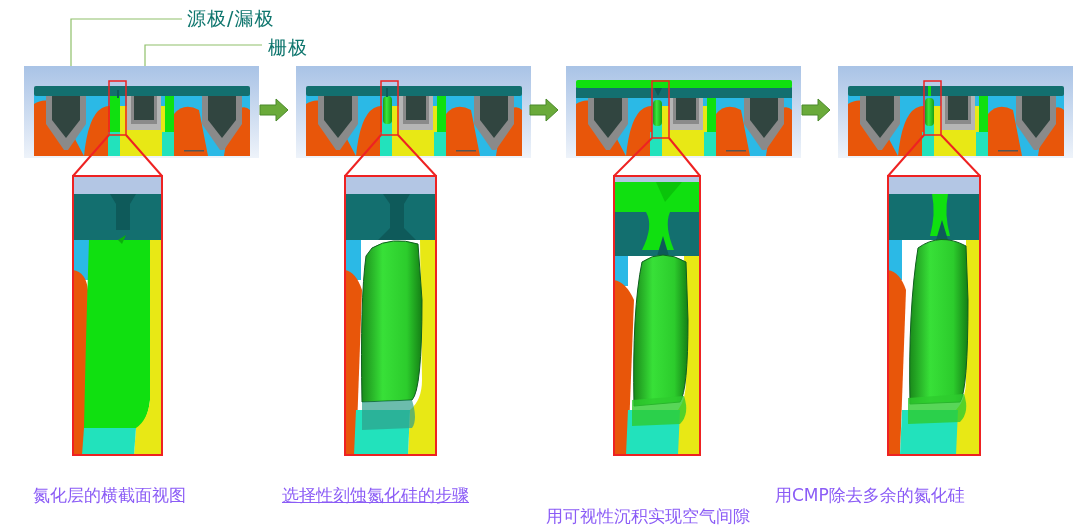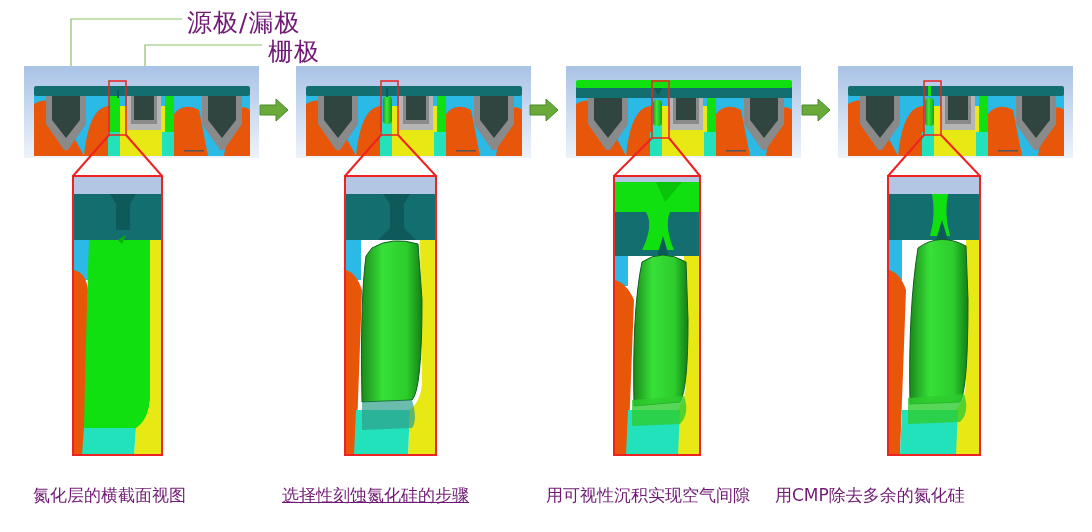--- a/index.html
+++ b/index.html
@@ -1,19 +1,19 @@
 <!DOCTYPE html>
 <html><head>
 <meta charset="utf-8">
 <style>
   html, body { margin: 0; padding: 0; background: #ffffff; }
   body { width: 1092px; height: 532px; position: relative; overflow: hidden;
          font-family: "DejaVu Sans", "Liberation Sans", sans-serif; }
-  .label-callout { position: absolute; font-size: 25px; color: #701a75; letter-spacing: 1px; }
-  .caption { position: absolute; top: 484px; font-size: 17px; color: #701a75; white-space: nowrap; }
+  .label-callout { position: absolute; font-size: 19px; color: #0f766e; letter-spacing: 1px; }
+  .caption { position: absolute; top: 484px; font-size: 17px; color: #8b5cf6; white-space: nowrap; }
   svg { position: absolute; left: 0; top: 0; }
 </style>
 </head>
 <body>
 
 <div class="label-callout" style="left:187px; top:6px;">源极/漏极</div>
 <div class="label-callout" style="left:268px; top:35px;">栅极</div>
 
 <svg width="1092" height="532" viewBox="0 0 1092 532">
   <defs>
@@ -185,14 +185,14 @@
     <path d="M966,240 L980,240 L980,455 L954,455 L956,410 Q966,400 966,380 Z" fill="#e8e815"></path>
     <path d="M902,410 L958,410 L956,455 L900,455 Z" fill="#22e2bc"></path>
     <path d="M918,248 Q940,232 966,246 L968,300 Q968,390 960,402 L910,404 Q908,310 918,248 Z" fill="url(#bigpill)" stroke="#0f5f20" stroke-width="1"></path>
     <path d="M908,398 L964,394 Q970,412 960,422 L908,424 Z" fill="#2ecc2e" opacity="0.8"></path>
     <rect x="888" y="176" width="92" height="279" fill="none" stroke="#ee2222" stroke-width="2"></rect>
   </g>
 </svg>
 
 <div class="caption" style="left:33px;">氮化层的横截面视图</div>
 <div class="caption" style="left:282px;text-decoration:underline;">选择性刻蚀氮化硅的步骤</div>
-<div class="caption" style="left:546px;">用可视性沉积实现空气间隙</div>
+<div class="caption" style="left:546px;margin-top:21px;">用可视性沉积实现空气间隙</div>
 <div class="caption" style="left:775px;">用CMP除去多余的氮化硅</div>
 
 </body></html>

